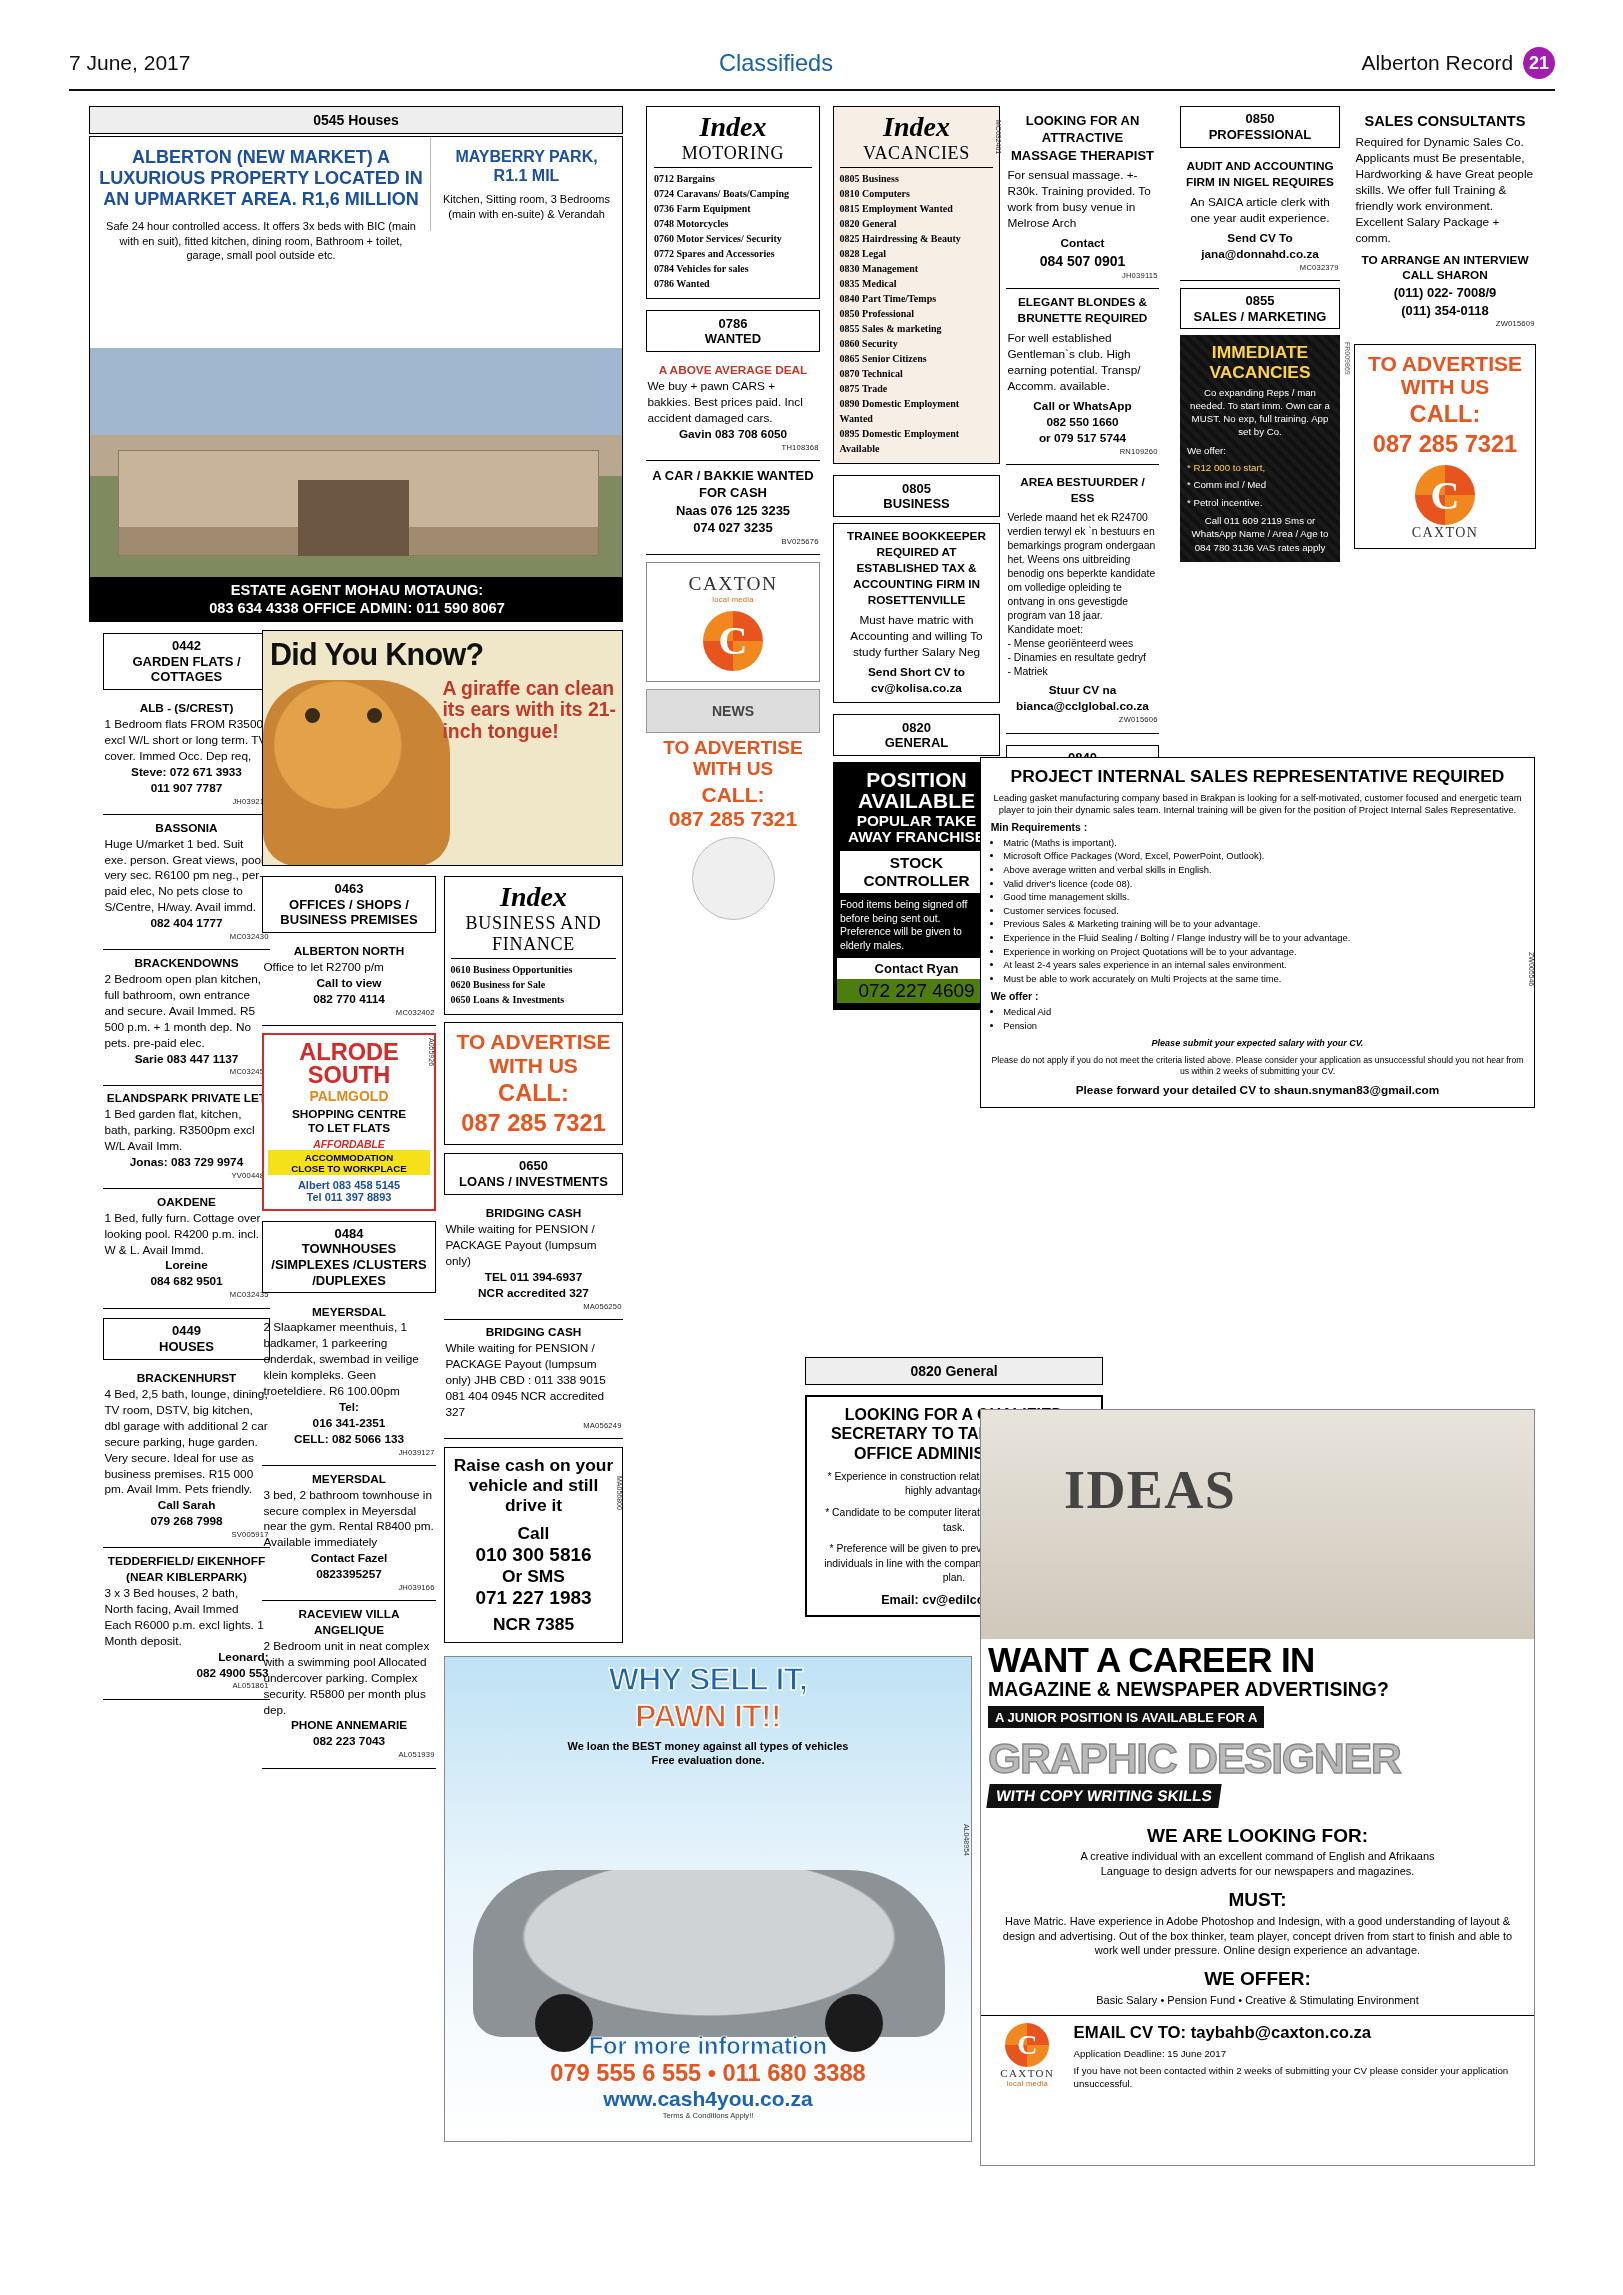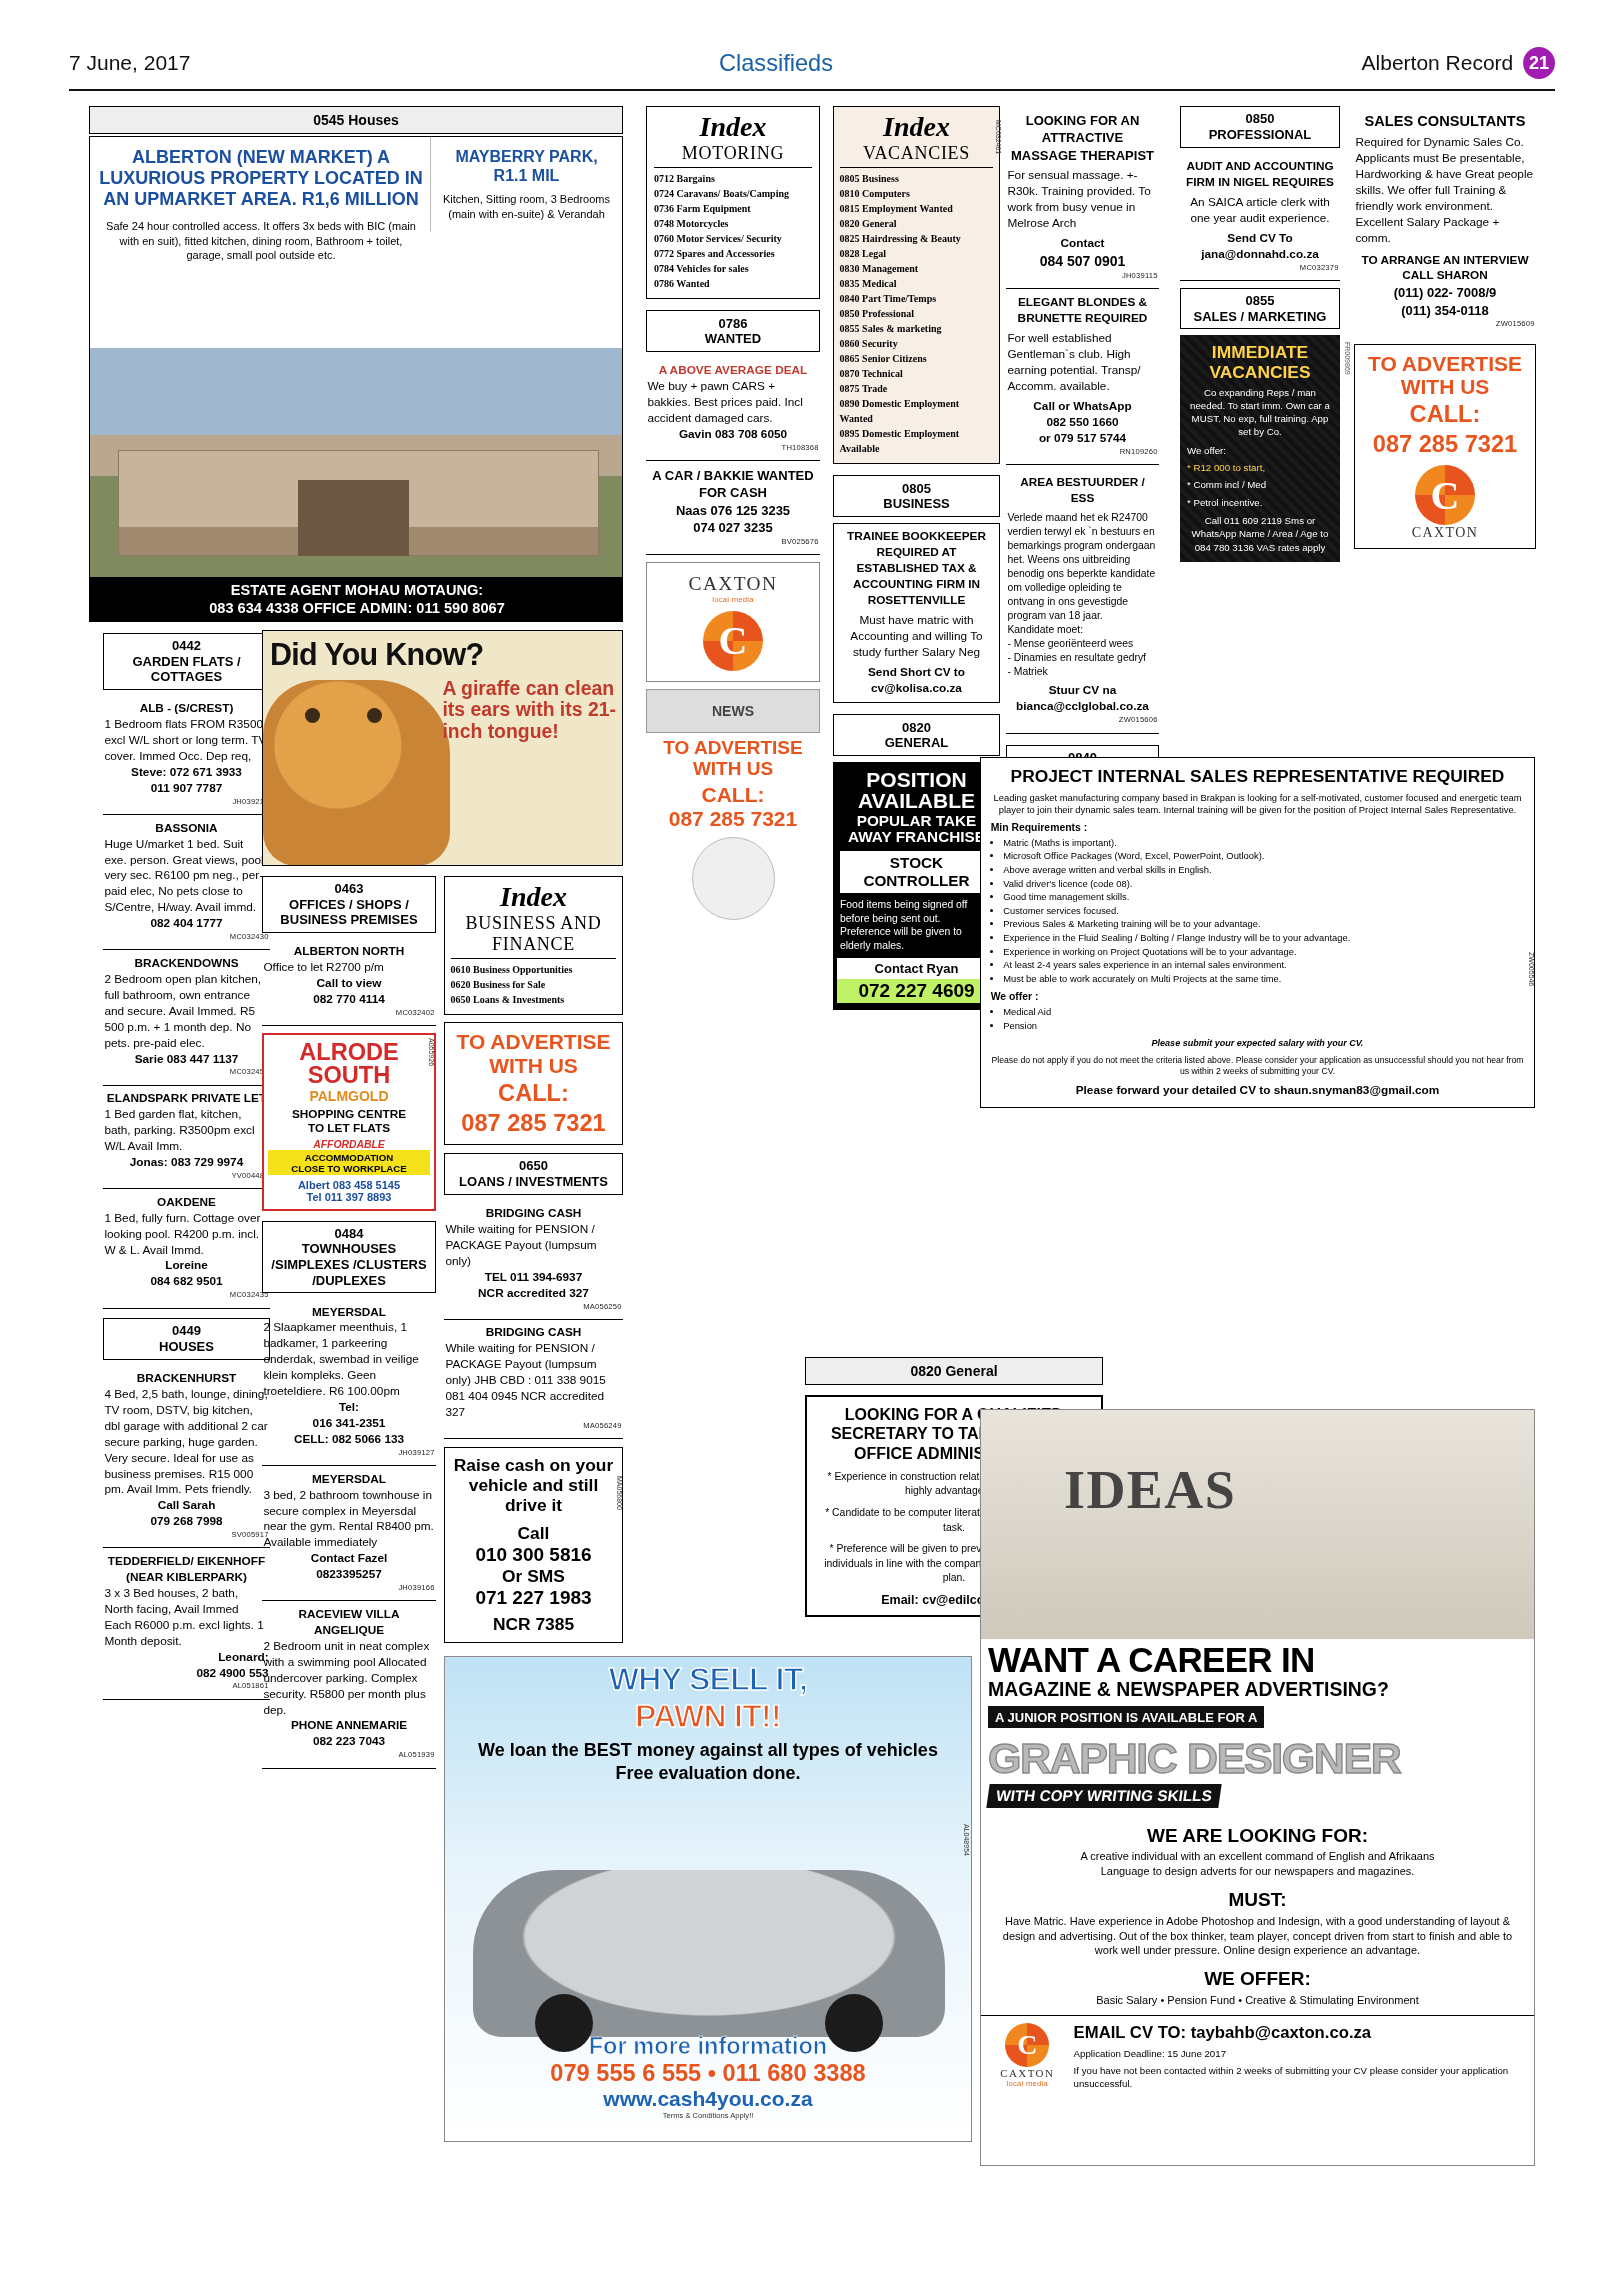--- a/index.html
+++ b/index.html
@@ -150,37 +150,37 @@
   .proj .ital { font-style:italic; font-size:9px; font-weight:bold; }
   .proj .bold-c { text-align:center; font-weight:bold; font-size:11.8px; line-height:1.3;}
 
   
   .posavail { background:#000; color:#fff; text-align:center; padding:7px 4.2px; }
   .posavail .t1 { font-size:21px; font-weight:bold; line-height:1; }
   .posavail .t2 { font-size:15.3px; font-weight:bold; line-height:1.05; }
   .posavail .wt { background:#fff; color:#000; font-weight:bold; font-size:15.3px; margin:5.6px 2.8px; padding:2.8px 0;}
   .posavail .body { font-size:10.4px; line-height:1.3; text-align:left; padding:0 2.8px; }
   .posavail .ctc { background:#fff; color:#000; font-weight:bold; font-size:13px; margin-top:5.6px; padding:2.8px 0;}
-  .posavail .phone { background:#bef264; color:#000; font-weight:bold; font-size:19px; padding:1.4px 0;}
+  .posavail .phone { background:#4d7c0f; color:#000; font-weight:normal; font-size:19px; padding:1.4px 0;}
 
   
   .secretary { border:2.1px solid #000; background:#fff; padding:8.3px 9.7px; }
   .secretary h3 { margin:0; text-align:center; font-size:16px; font-weight:bold; line-height:1.2;}
   .secretary p { font-size:10.4px; line-height:1.4; margin:7px 0 0; }
   .secretary .mail { text-align:center; font-weight:bold; font-size:12.5px; margin-top:7px;}
 
   
   .pawn {
     position:absolute; left:444px; top:1656px; width:528px; height:486px;
     background: linear-gradient(#bfe2f5, #e8f4fb 45%, #ffffff 100%);
     border:0.7px solid #888; overflow:hidden;
   }
   .pawn h2 { margin:7px 0 0; text-align:center; font-size:32px; font-weight:bold; color:#1d63b5;
     -webkit-text-stroke: 1.4px #fff; line-height:.95; letter-spacing:-0.7px;}
-  .pawn .sub { text-align:center; font-size:18px; font-weight:bold; margin-top:7px; line-height:1.3;}
+  .pawn .sub { text-align:center; font-size:11px; font-weight:bold; margin-top:7px; line-height:1.3;}
   .pawn .car { position:absolute; left:28px; bottom:104px; width:472px; height:167px;
     background: radial-gradient(ellipse at 50% 40%, #cfd3d6 0 55%, #8d9296 56% 100%);
     border-radius: 83px 97px 28px 28px; }
   .pawn .car:after{content:""; position:absolute; left:62px; bottom:-15.3px; width:58px;height:58px;border-radius:50%;background:#1b1b1b;}
   .pawn .car:before{content:""; position:absolute; right:62px; bottom:-15.3px; width:58px;height:58px;border-radius:50%;background:#1b1b1b;}
   .pawn .ftr { position:absolute; left:0; bottom:18px; width:100%; text-align:center; }
   .pawn .ftr .l1 { font-size:23.6px; font-weight:bold; color:#1d63b5; -webkit-text-stroke:0.7px #fff;}
   .pawn .ftr .l2 { font-size:23.6px; font-weight:bold; color:#e8541d; }
   .pawn .ftr .l3 { font-size:21px; font-weight:bold; color:#1d63b5; }
   .pawn .ftr .l4 { font-size:7.6px; color:#333; padding-bottom:2.8px;}

